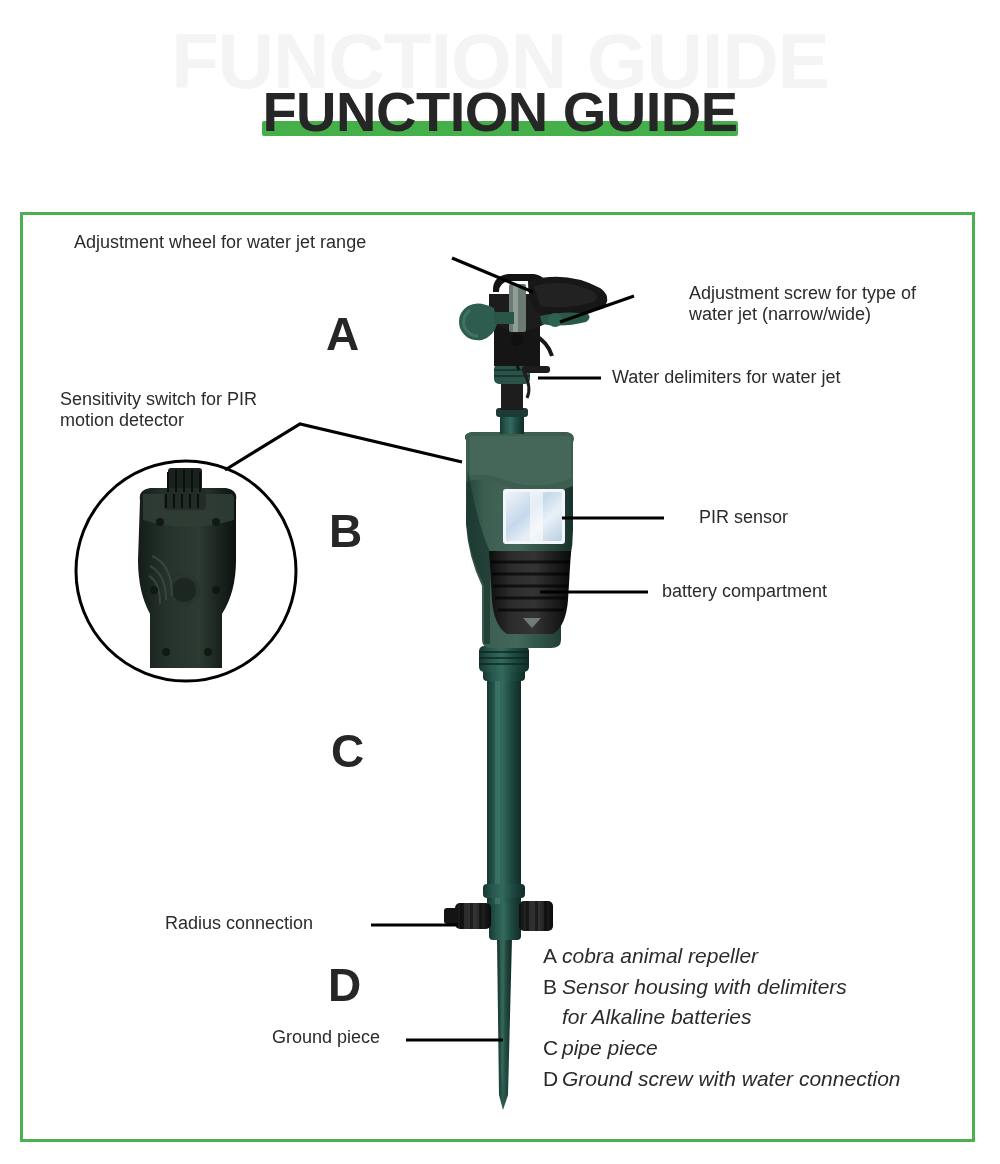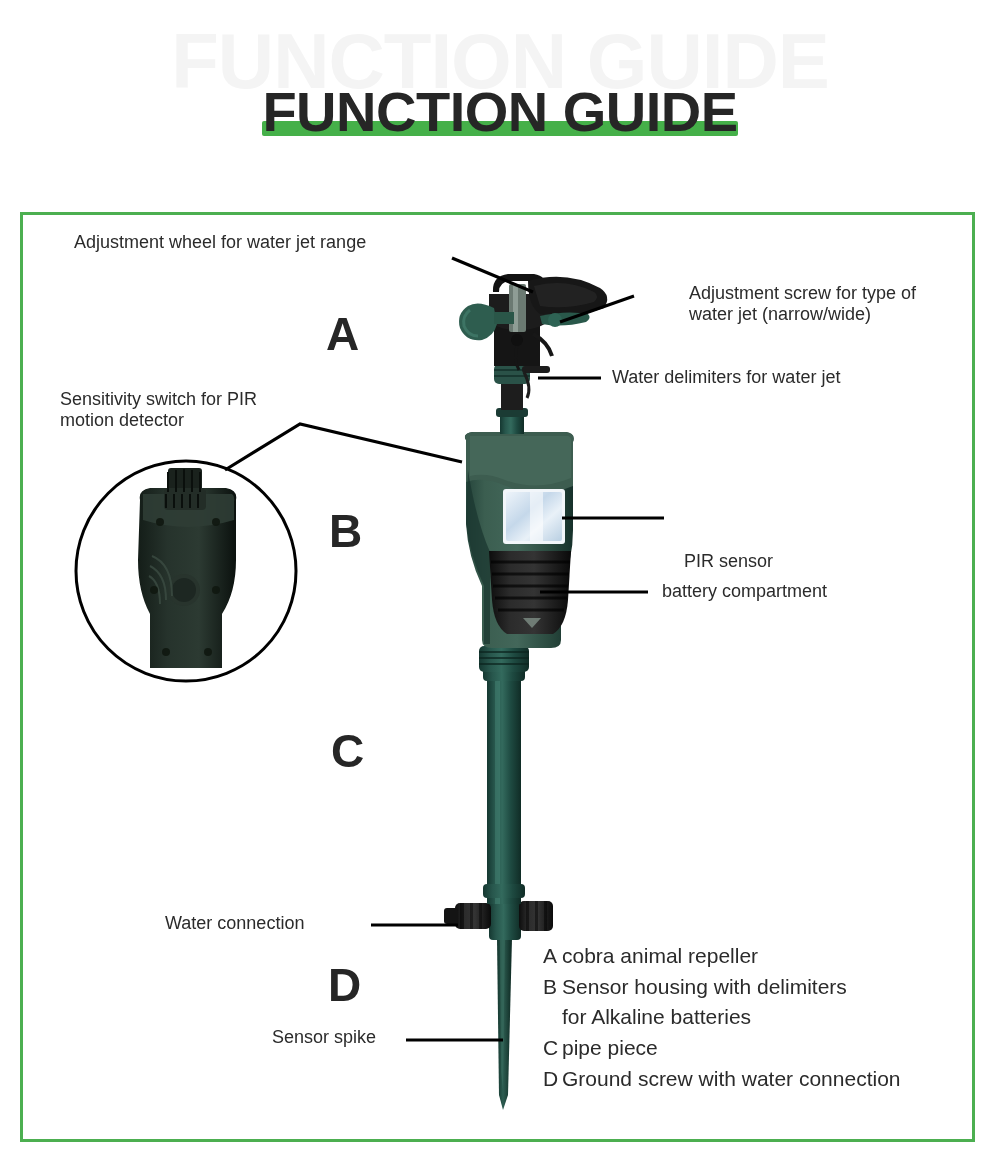--- a/index.html
+++ b/index.html
@@ -118,21 +118,21 @@
     color: #2b2b2b;
   }
   .legend-row {
     display: flex;
     align-items: flex-start;
   }
   .legend-key {
     flex: 0 0 auto;
     width: 19px;
   }
-  .legend-text { flex: 1 1 auto; }
+  .legend-text { flex: 1 1 auto; font-style: italic; }
 </style>
 </head>
 <body>
 
 <div id="header">
   <div id="ghost-title">FUNCTION GUIDE</div>
   <div id="title-wrap">
     <div id="title-inner">
       <div id="title-underline"></div>
       <div id="main-title">FUNCTION GUIDE</div>
@@ -348,27 +348,27 @@
 <div class="callout" style="left:74px; top:232px;">Adjustment wheel for water jet range</div>
 
 <div class="callout right" style="left:641px; top:283px;margin-left:48px;">Adjustment screw for type of
 water jet (narrow/wide)</div>
 
 <div class="callout right" style="left:612px; top:367px;">Water delimiters for water jet</div>
 
 <div class="callout center" style="left:60px; top:389px; width:290px;">Sensitivity switch for PIR
 motion detector</div>
 
-<div class="callout right" style="left:684px; top:507px;margin-top:44px;">PIR sensor</div>
+<div class="callout right" style="left:699px; top:507px;">PIR sensor</div>
 
 <div class="callout right" style="left:662px; top:581px;">battery compartment</div>
 
-<div class="callout" style="left:165px; top:913px;">Water connection</div>
-
-<div class="callout" style="left:272px; top:1027px;">Sensor spike</div>
+<div class="callout" style="left:165px; top:913px;">Radius connection</div>
+
+<div class="callout" style="left:272px; top:1027px;">Ground piece</div>
 
 <div class="section-letter" style="left:326px; top:311px;">A</div>
 <div class="section-letter" style="left:329px; top:508px;">B</div>
 <div class="section-letter" style="left:331px; top:728px;">C</div>
 <div class="section-letter" style="left:328px; top:962px;">D</div>
 
 <div id="legend">
   <div class="legend-row">
     <span class="legend-key">A</span>
     <span class="legend-text">cobra animal repeller</span>

